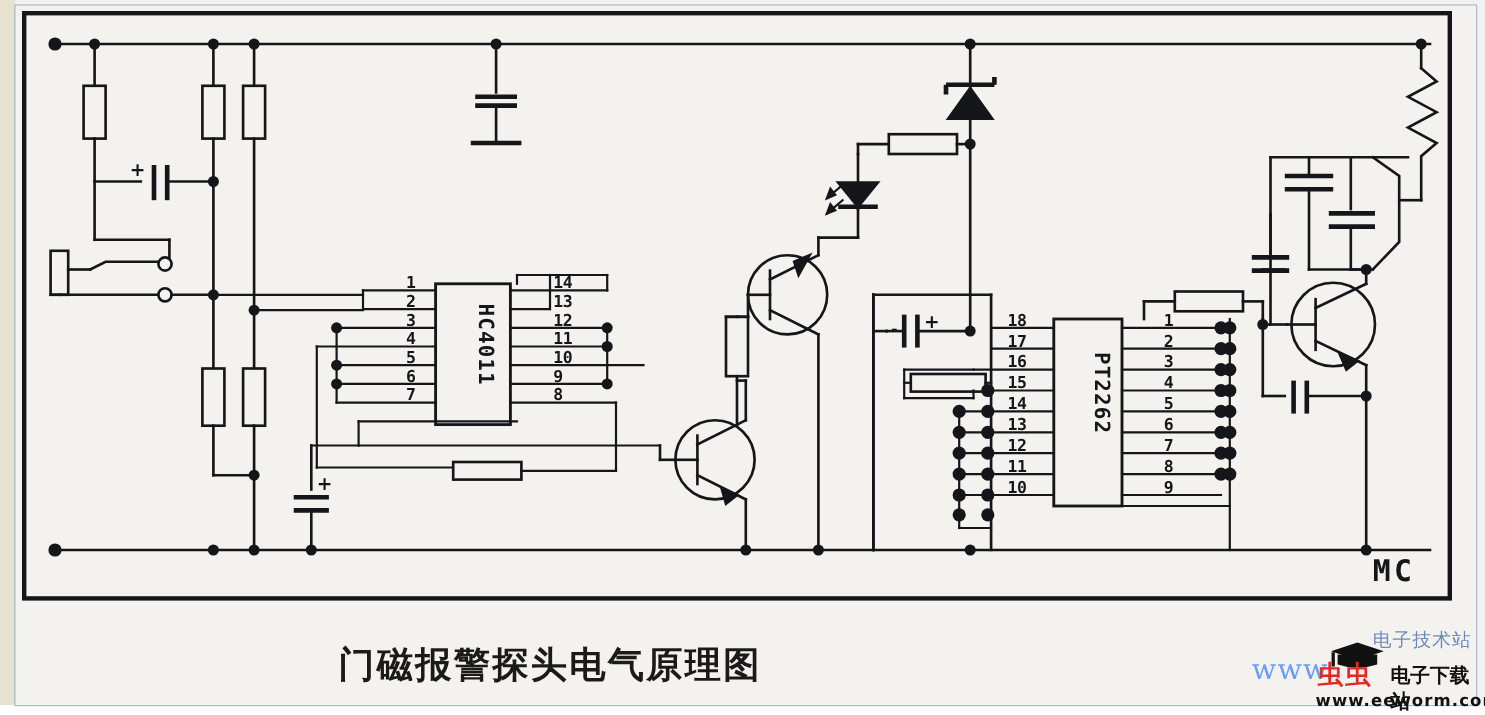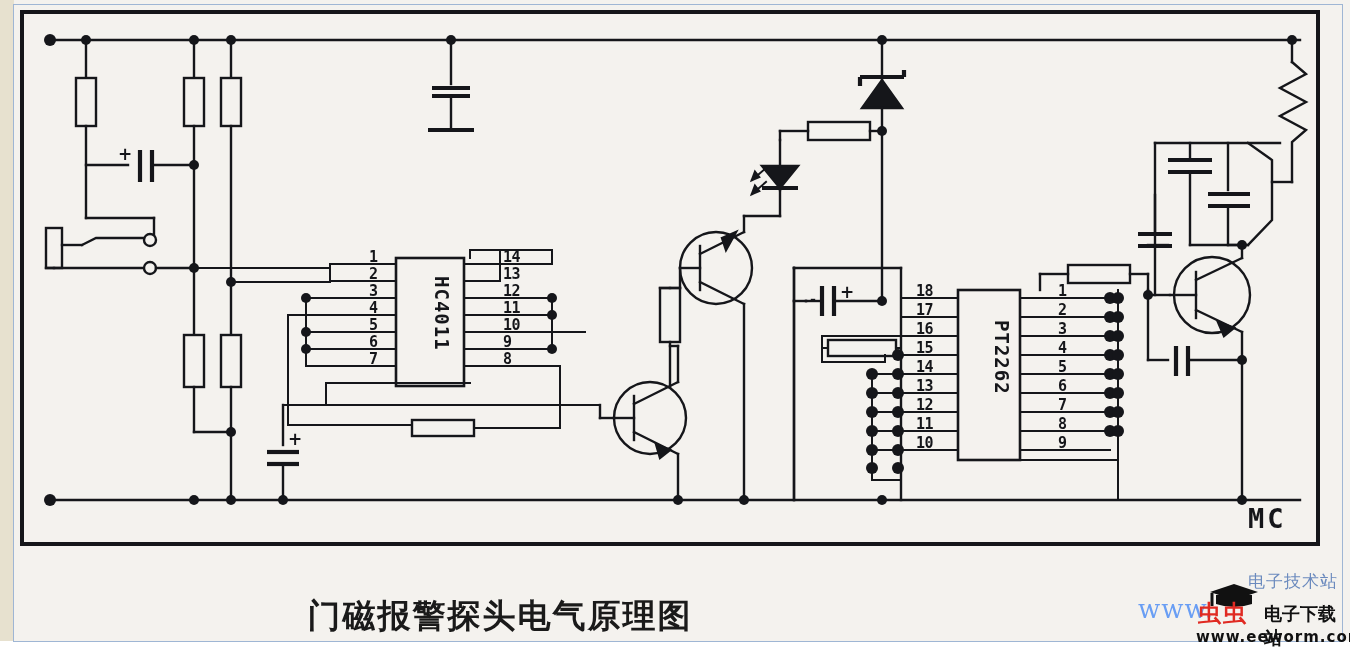--- a/index.html
+++ b/index.html
@@ -51,21 +51,21 @@
   .mclabel{
     font-family:"DejaVu Sans Mono", monospace;
     font-size:27px;font-weight:bold;fill:#15161a;
     letter-spacing:3px;
   }
   .plus{
     font-family:"DejaVu Sans", sans-serif;
     font-size:17px;font-weight:bold;fill:#15161a;
   }
   #caption{
-    position:absolute;left:0;top:594px;width:1000px;
+    position:absolute;left:0;top:582px;width:1000px;
     text-align:center;
     font-family:"DejaVu Sans", sans-serif;
     font-size:33px;font-weight:bold;color:#1a1a1a;
     letter-spacing:2px;
   }
   
   #wm{position:absolute;left:1140px;top:556px;width:210px;height:92px;}
   .wm-red{
     position:absolute;left:0px;top:0px;
     font-family:"DejaVu Sans", sans-serif;

